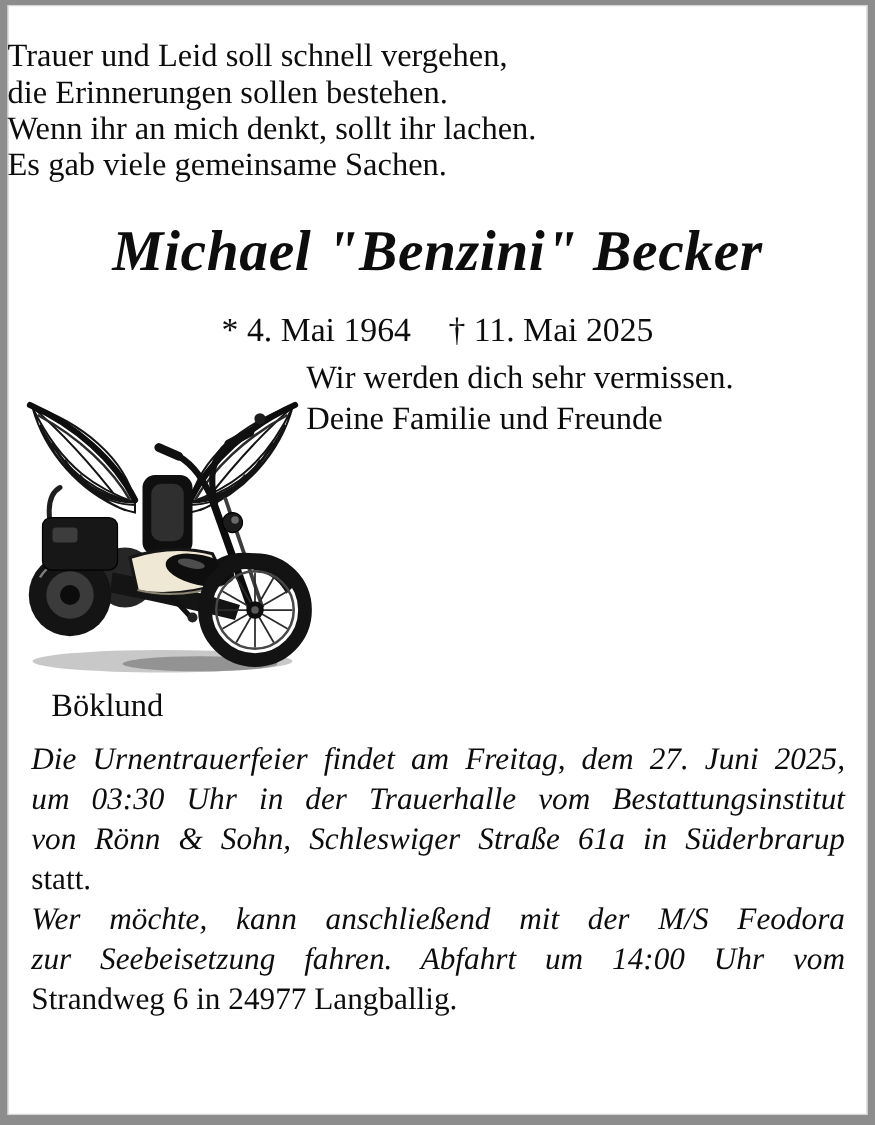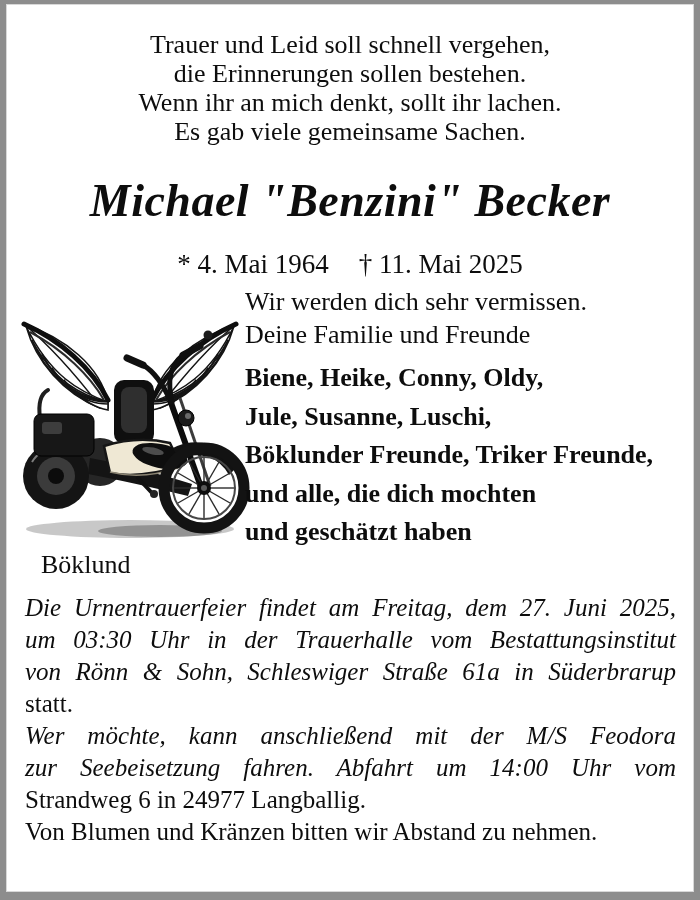--- a/index.html
+++ b/index.html
@@ -17,21 +17,21 @@
     overflow:hidden;
   }
   .paper{
     position:absolute;
     inset:4px 6px 8px 6px;
     background:var(--paper);
     box-shadow:inset 0 0 0 1px #d8d8d8;
   }
   .poem{
     position:absolute; top:26px; left:0; right:0;
-    text-align:center;
+    text-align:left;
     font-size:26px; line-height:29px;
   }
   .name{
     position:absolute; top:172px; left:0; right:0;
     text-align:center;
     font-size:46px; line-height:50px;
     font-weight:bold; font-style:italic;
     letter-spacing:.5px;
     white-space:nowrap;
   }
@@ -173,36 +173,28 @@
     <circle cx="176" cy="122" r="8" fill="#1b1b1b" stroke="#000"></circle>
     <circle cx="178" cy="120" r="3" fill="#6a6a6a"></circle>
 
     <line x1="128" y1="182" x2="142" y2="197" stroke="#111" stroke-width="4" stroke-linecap="round"></line>
     <circle cx="144" cy="198" r="4" fill="#222"></circle>
   </svg>
 
   <div class="tribute">
     <div class="t-line">Wir werden dich sehr vermissen.</div>
     <div class="t-line">Deine Familie und Freunde</div>
-    <div class="mourners">
-      <div>Biene, Heike, Conny, Oldy,</div>
-      <div>Jule, Susanne, Luschi,</div>
-      <div>Böklunder Freunde, Triker Freunde,</div>
-      <div>und alle, die dich mochten</div>
-      <div>und geschätzt haben</div>
-    </div>
   </div>
 
   <div class="location">Böklund</div>
 
   <div class="notice">
     <div class="just">Die Urnentrauerfeier findet am Freitag, dem 27. Juni 2025,</div>
     <div class="just">um 03:30 Uhr in der Trauerhalle vom Bestattungsinstitut</div>
     <div class="just">von Rönn &amp; Sohn, Schleswiger Straße 61a in Süderbrarup</div>
     <div>statt.</div>
     <div class="just">Wer möchte, kann anschließend mit der M/S Feodora</div>
     <div class="just">zur Seebeisetzung fahren. Abfahrt um 14:00 Uhr vom</div>
     <div>Strandweg 6 in 24977 Langballig.</div>
-    <div>Von Blumen und Kränzen bitten wir Abstand zu nehmen.</div>
   </div>
 
 
 </div>
 
 </body></html>

